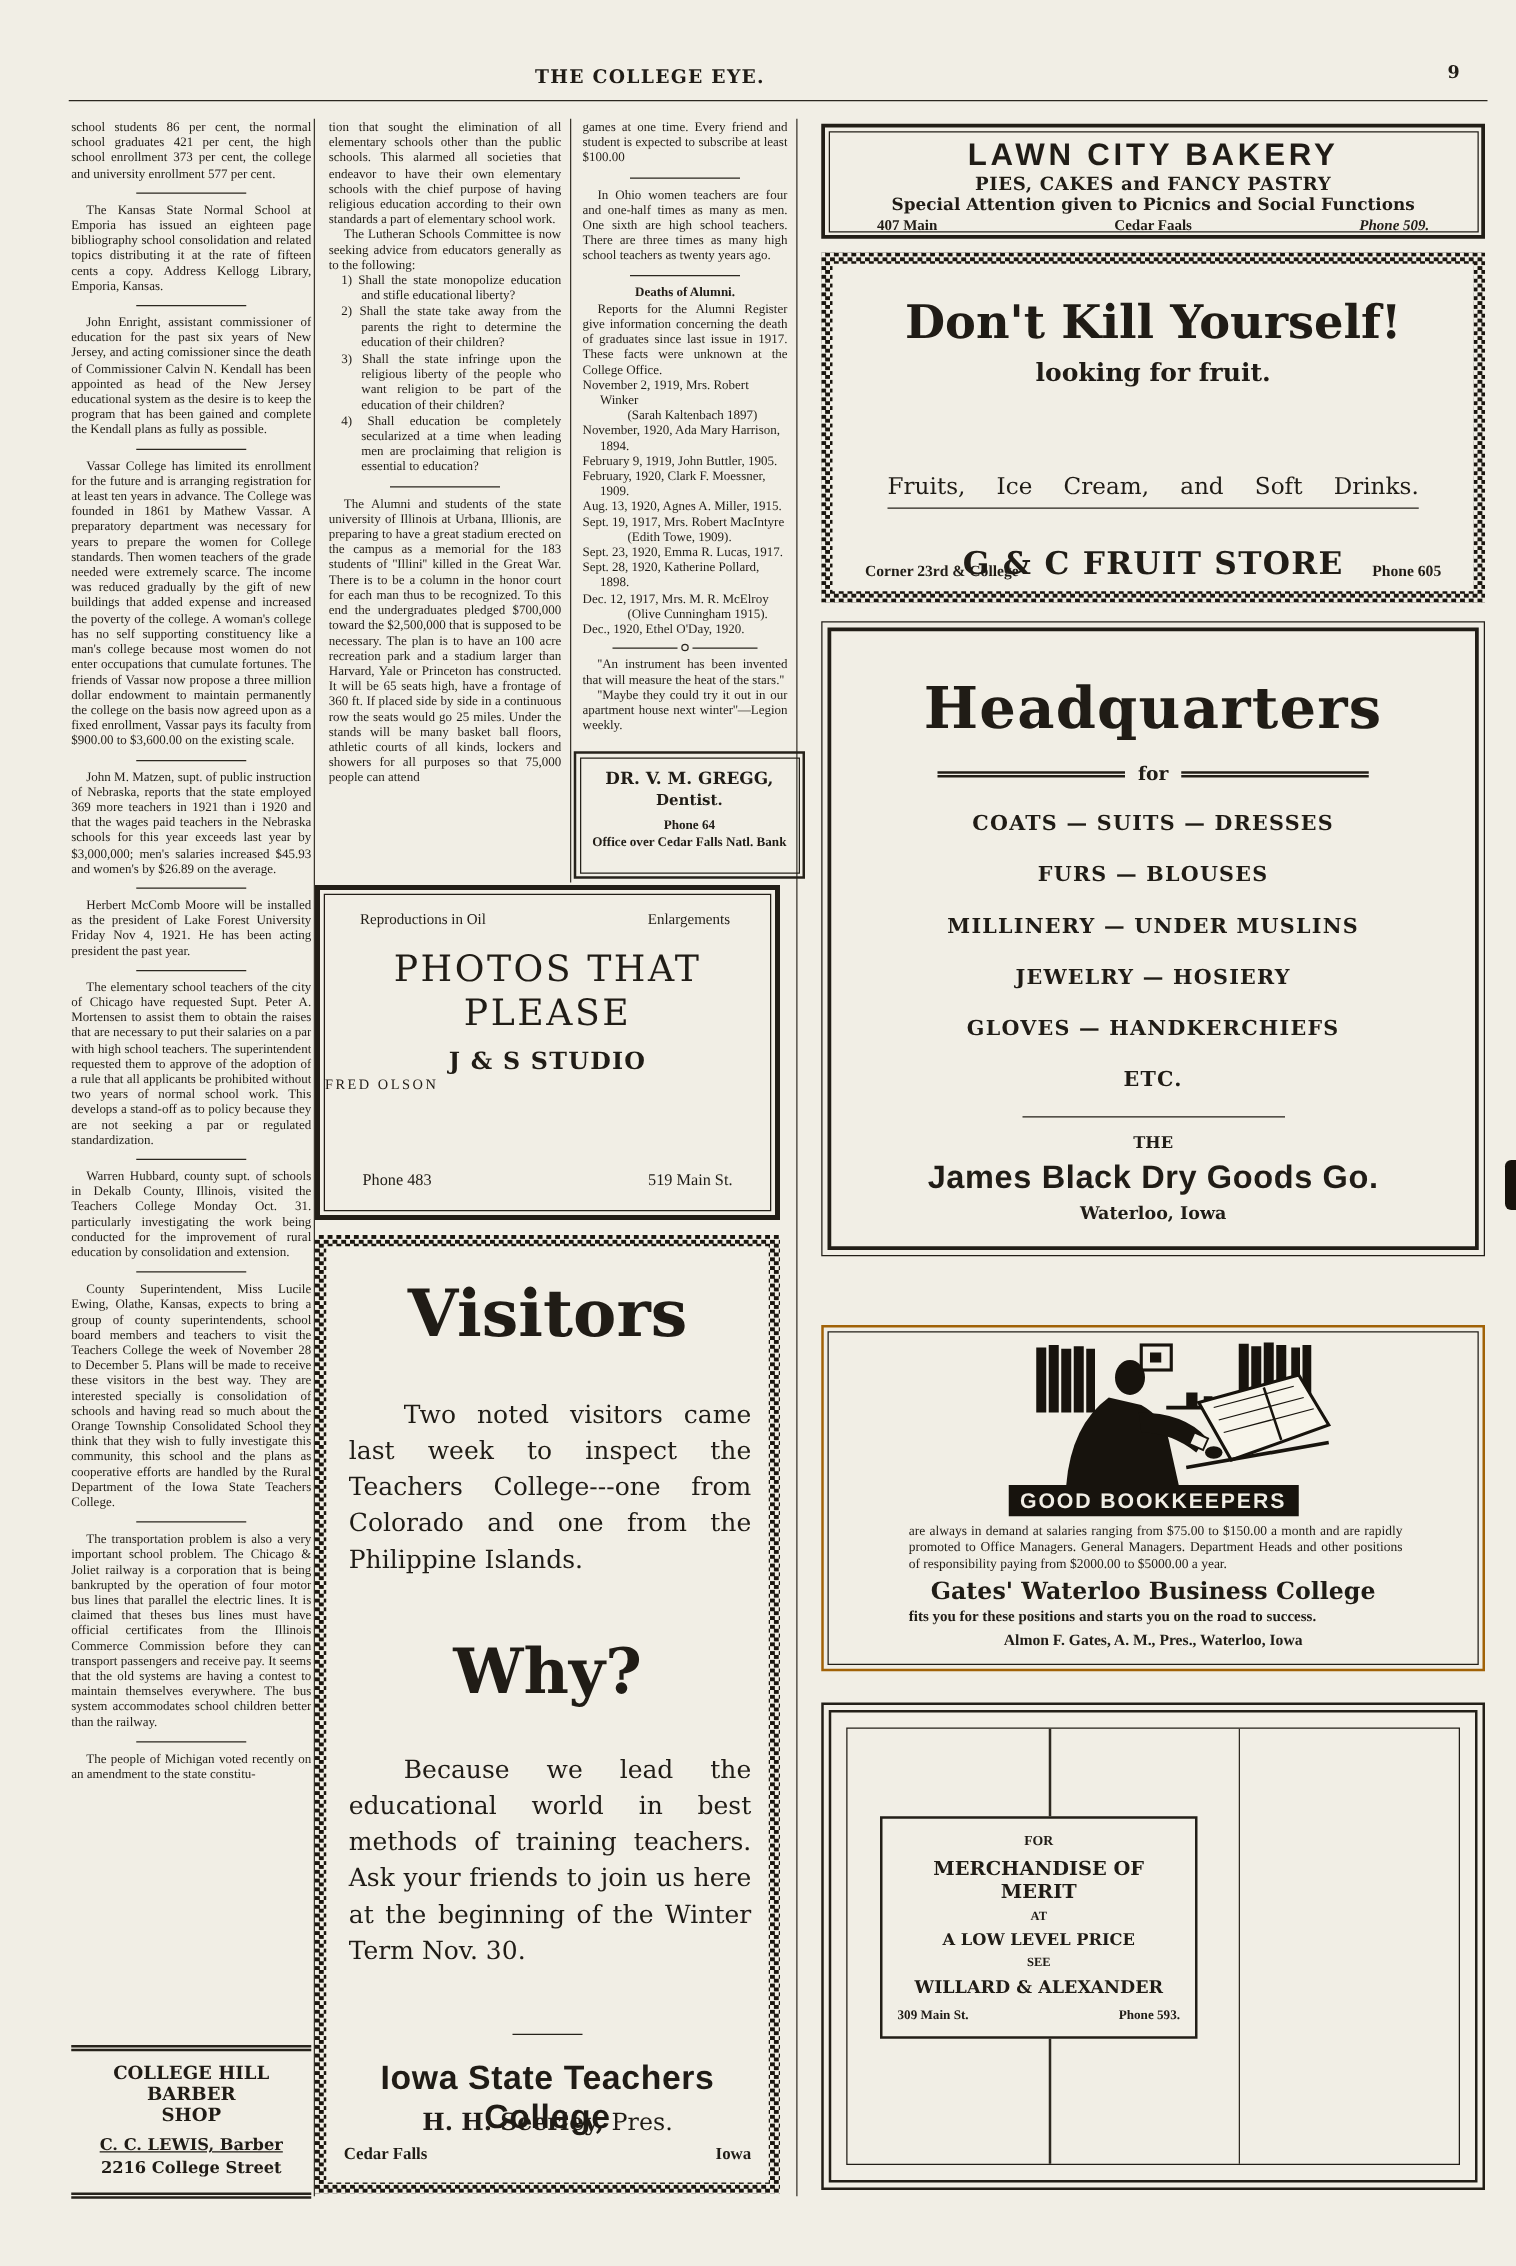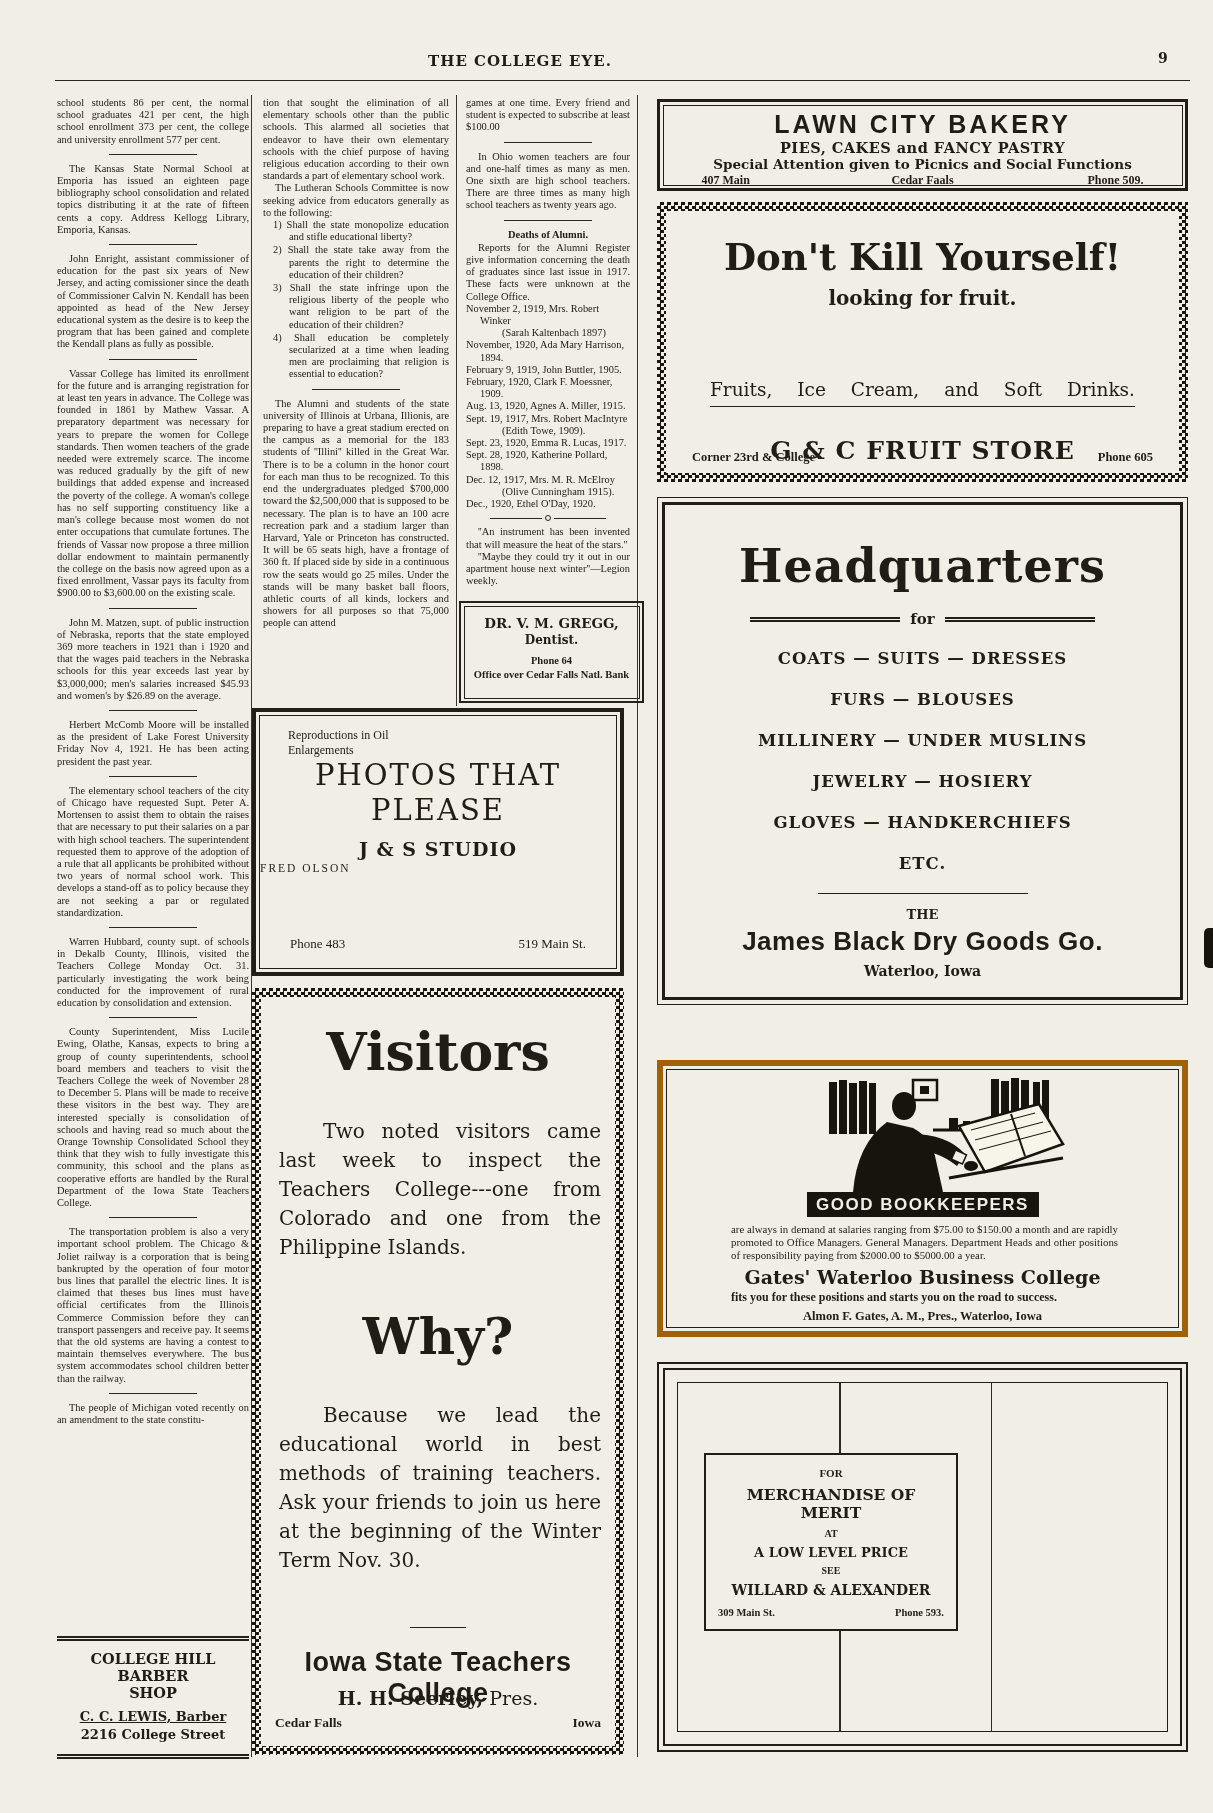--- a/index.html
+++ b/index.html
@@ -46,21 +46,21 @@
   #gregg .in { border:1px solid #26221b; height:100%; text-align:center; padding-top:9px; }
   .gregg-name { font:bold 13.5px/15px "DejaVu Serif", serif; }
   .gregg-title { font:bold 12px/14px "DejaVu Serif", serif; margin-top:2px; }
   .gregg-phone { font:10.5px/12px "Liberation Serif", serif; margin-top:8px; font-weight:bold; }
   .gregg-office { font:10.5px/12px "Liberation Serif", serif; margin-top:2px; font-weight:bold; }
 
   
   #photos { position:absolute; left:252px; top:708px; width:372px; height:268px; border:4px solid #221e17; padding:3px; }
   #photos .in { border:1.5px solid #221e17; height:100%; position:relative; }
   .ph-row1 { position:absolute; top:12px; left:0; right:4px; display:flex; justify-content:space-between;
-             padding:0 28px; font:12px "Liberation Serif", serif;flex-direction:column; }
+             padding:0 28px; font:12px "Liberation Serif", serif; }
   .ph-head { margin:42px auto 0; width:256px; text-align:center; font:29px/35px "DejaVu Serif", serif; letter-spacing:2px; }
   .ph-studio { text-align:center; font:bold 19px/22px "DejaVu Serif", serif; margin-top:10px; letter-spacing:1px; }
   .ph-owner { font:11.5px/13px "Liberation Serif", serif; letter-spacing:2px; margin-top:2px; }
   .ph-row2 { position:absolute; bottom:16px; left:0; right:0; display:flex; justify-content:space-between;
              padding:0 30px; font:13px "Liberation Serif", serif; }
 
   
   .checker { background-image:repeating-conic-gradient(#1b160f 0% 25%, transparent 0% 50%);
              background-size:7px 7px; padding:9px; }
   .checker .cin { background:#f1eee5; width:100%; height:100%; position:relative; }
@@ -82,21 +82,21 @@
               font:bold 13.5px "Liberation Serif", serif; }
 
   
   #bakery { position:absolute; left:657px; top:99px; width:531px; height:92px; border:3px solid #221e17; padding:2.5px; }
   #bakery .in { border:1px solid #221e17; height:100%; text-align:center; }
   .bk-name { font:bold 25px/27px "Liberation Sans", sans-serif; letter-spacing:3px; margin-top:5px; }
   .bk-l1 { font:bold 14.5px/16px "DejaVu Serif", serif; margin-top:2px; letter-spacing:0.5px; }
   .bk-l2 { font:bold 13.5px/15px "DejaVu Serif", serif; margin-top:1px; }
   .bk-row { display:flex; margin-top:1px; padding:0 38px; font:bold 12px "Liberation Serif", serif; }
   .bk-row span { flex:1; }
-  .bk-row .l { text-align:left; } .bk-row .c { text-align:center; } .bk-row .r { text-align:right; }
+  .bk-row .l { text-align:left; } .bk-row .c { text-align:center; } .bk-row .r { text-align:right;font-style:italic; }
 
   #fruit { position:absolute; left:657px; top:202px; width:531px; height:280px; }
   .fr-head { position:absolute; top:26px; width:100%; text-align:center; font:bold 37px/40px "DejaVu Serif", serif; }
   .fr-sub { position:absolute; top:76px; width:100%; text-align:center; font:bold 20px/23px "DejaVu Serif", serif; }
   .fr-line { position:absolute; left:44px; right:44px; font:18.5px/22px "DejaVu Serif", serif;
              border-bottom:1.6px solid #26221b; padding-bottom:5px; text-align:justify; text-align-last:justify; }
   .fr-l1 { top:124px; } .fr-l2 { top:168px; }
   .fr-store { position:absolute; top:226px; width:100%; text-align:center; font:bold 25px/28px "DejaVu Serif", serif; letter-spacing:1px; }
   .fr-row { position:absolute; bottom:8px; left:26px; right:26px; display:flex; justify-content:space-between;
             font:bold 12.5px "Liberation Serif", serif; }
@@ -106,21 +106,21 @@
   .hq-head { margin-top:36px; font:bold 46px/50px "DejaVu Serif", serif; letter-spacing:1px; }
   .hq-for { display:flex; align-items:center; justify-content:center; margin-top:20px; }
   .hq-for .rule { width:150px; border-top:5px double #221e17; }
   .hq-for .label { font:bold 15px/16px "DejaVu Serif", serif; margin:0 10px; }
   .hq-line { margin-top:22px; font:bold 16.5px/19px "DejaVu Serif", serif; letter-spacing:1px; }
   .hq-div { width:210px; border-top:1.5px solid #221e17; margin:20px auto 0; }
   .hq-the { margin-top:13px; font:bold 13px/15px "DejaVu Serif", serif; }
   .hq-store { margin-top:5px; font:bold 26px/29px "Liberation Sans", sans-serif; letter-spacing:0.5px; }
   .hq-city { margin-top:7px; font:bold 14px/16px "DejaVu Serif", serif; }
 
-  #book { position:absolute; left:657px; top:1060px; width:531px; height:277px; border:6px solid #a16207; padding:3px; }
+  #book { position:absolute; left:657px; top:1060px; width:531px; height:277px; border:2px solid #a16207; padding:3px; }
   #book .in { border:1px solid #221e17; height:100%; position:relative; }
   .bo-art { display:block; margin:4px auto 0; }
   .bo-badge { width:232px; margin:0 auto; background:#17130d; color:#f1eee5; text-align:center;
               font:bold 17px/25px "Liberation Sans", sans-serif; letter-spacing:1.5px; }
   .bo-body { margin:6px 60px 0 64px; font:10.8px/13.2px "Liberation Serif", serif; text-align:justify; }
   .bo-college { text-align:center; font:bold 19px/21px "DejaVu Serif", serif; margin-top:4px; }
   .bo-line { padding-left:64px; font:bold 12px/14px "Liberation Serif", serif; margin-top:2px; text-align:left; }
   .bo-pres { text-align:center; font:bold 12.5px/14px "Liberation Serif", serif; margin-top:5px; }
 
   #merch { position:absolute; left:657px; top:1362px; width:531px; height:390px; border:2px solid #221e17; padding:4px; }

